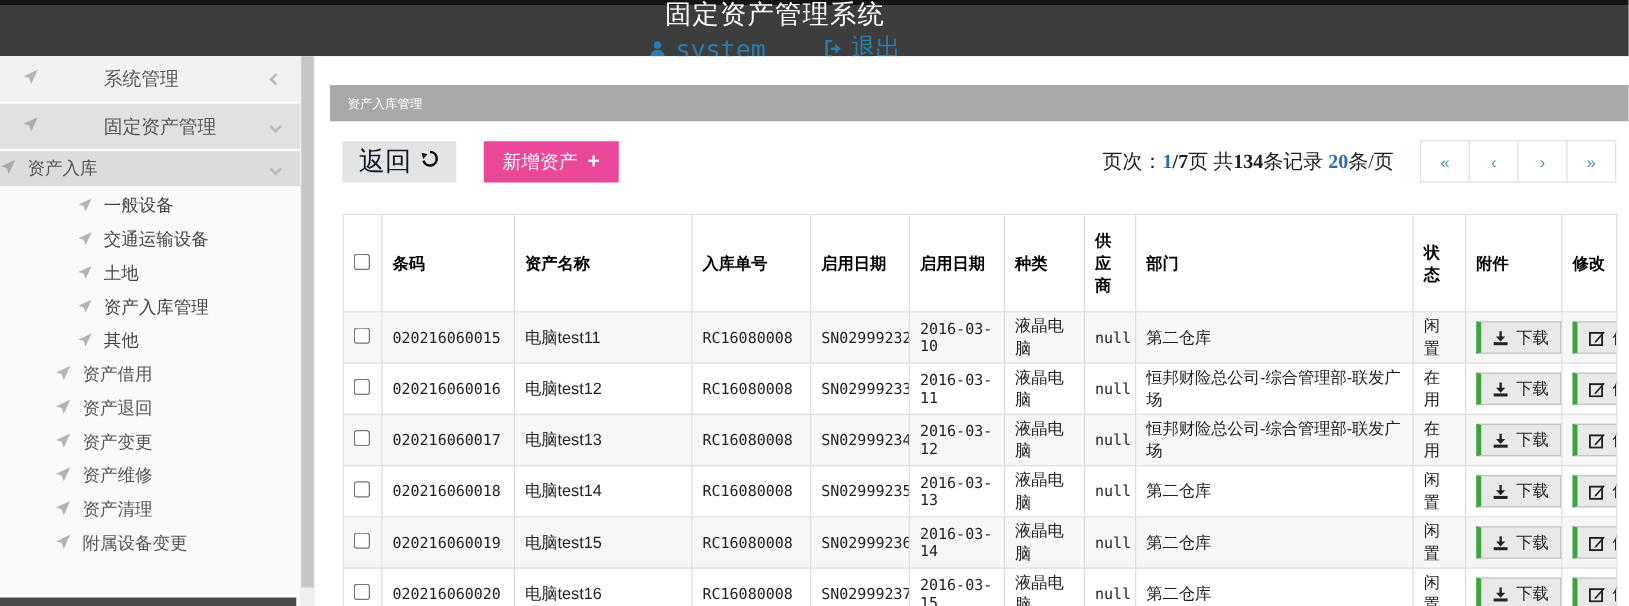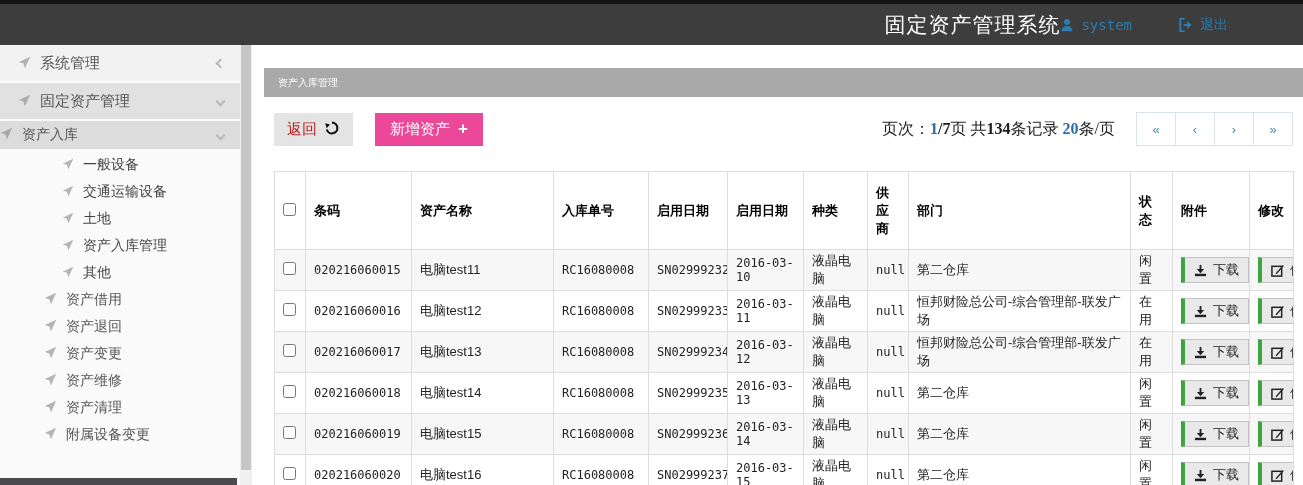--- a/index.html
+++ b/index.html
@@ -2,56 +2,56 @@
 <html><head>
 <meta charset="utf-8">
 <style>
   * { margin:0; padding:0; box-sizing:border-box; }
   html,body { width:1303px; height:485px; overflow:hidden; background:#fff;
     font-family:"Liberation Sans","DejaVu Sans",sans-serif; }
 
   
   .topstrip { height:4px; background:#141414; }
   .topbar { height:41px; background:#3d3d3d; display:flex; align-items:center;
-    justify-content:flex-end; padding:0 75px 0 12px; }
+    justify-content:center; padding:0 75px 0 12px;flex-direction:column; }
   .topbar .apptitle { color:#fff; font-family:"DejaVu Serif","Liberation Serif",serif;
     font-size:21px; letter-spacing:1px; }
   .topbar .right { display:flex; align-items:center; gap:46px; }
-  .toplink { display:flex; align-items:center; gap:7px; color:#2b7cb0; font-size:14px;
+  .toplink { display:flex; align-items:center; gap:7px; color:#2b7cb0; font-size:20px;
     cursor:pointer; font-family:"DejaVu Sans Mono",monospace; }
   .toplink svg { display:block; }
 
   
   .shell { display:flex; height:440px; }
 
   
   .sidebar { width:252px; position:relative; background:#fafafa; flex:none; }
   .side-scroll { position:absolute; right:0; top:0; width:12px; height:100%; background:#f0f0f0; }
   .side-thumb { position:absolute; top:0; left:1px; width:10px; height:425px; background:#c6c6c6; }
   .side-inner { width:240px; }
   .snav-item { display:flex; align-items:center; cursor:pointer; color:#555; font-size:14px; }
   .snav-item .plane { margin-right:9px; flex:none; }
   .snav-item .chev { margin-left:auto; margin-right:16px; flex:none; }
-  .lvl1 { height:36px; padding-left:18px; background:#f2f2f2; margin-bottom:2px; font-size:15px; }
+  .lvl1 { height:36px; padding-left:18px; background:#f2f2f2; margin-bottom:2px; font-size:15px;gap:43px; }
   .lvl1.open { background:#e1e1e1; }
   .lvl2p { height:28px; background:#dcdcdc; margin-bottom:2px; }
   .lvl3 { height:27px; padding-left:62px; color:#444; }
   .lvl2b { height:27px; padding-left:44px; color:#555; }
   .chev { width:7px; height:7px; border-left:2px solid #b9b9b9; border-bottom:2px solid #b9b9b9; }
   .chev.down { transform:rotate(-45deg); }
   .chev.left { transform:rotate(45deg); }
   .side-bottom { position:absolute; bottom:0; left:0; width:237px; height:7px; background:#4b4b4d; }
 
   
   .main { flex:1; padding:23px 0 0 12px; background:#fff; min-width:0; }
   .panel-header { height:29px; background:#a9a9a9; color:#fff; font-size:10px;
     display:flex; align-items:center; padding-left:14px; }
   .toolbar { margin:15px 10px 0 10px; display:flex; align-items:center; }
-  .btn-back { height:33px; padding:0 13px; background:#e4e4e4; border:none; color:#b91c1c;
-    font-size:15px; display:inline-flex; align-items:center; gap:7px; cursor:pointer; }
+  .btn-back { height:33px; padding:0 13px; background:#e4e4e4; border:none; color:#0f172a;
+    font-size:21px; display:inline-flex; align-items:center; gap:7px; cursor:pointer; }
   .btn-add { height:33px; padding:0 15px; background:#ec4899; border:none; color:#fff;
     font-size:15px; display:inline-flex; align-items:center; gap:8px; cursor:pointer; margin-left:22px;text-align:right; }
   .btn-add .plus { font-weight:bold; font-size:17px; }
   .pager { margin-left:auto; display:flex; align-items:center; }
   .pager-text { font-size:16px; color:#1c1c1c; margin-right:21px; white-space:nowrap;font-family:Liberation Serif, serif; }
   .pager-text b { font-weight:bold; }
   .blue { color:#2e6da4; font-weight:bold; }
   .pager-btns { display:flex; }
   .pg-btn { width:40px; height:34px; background:#fff; border:1px solid #dce4ea; margin-left:-1px;
     display:inline-flex; align-items:center; justify-content:center; color:#4e8ab0;

